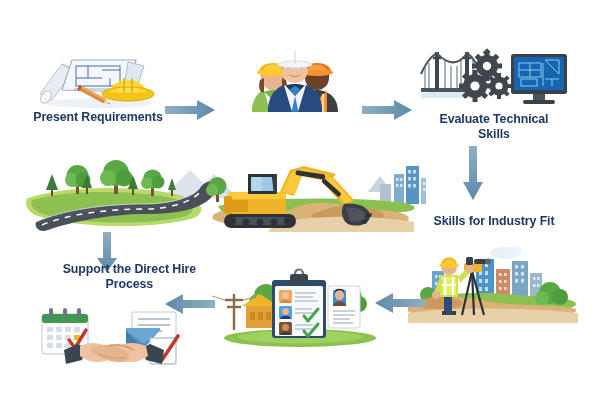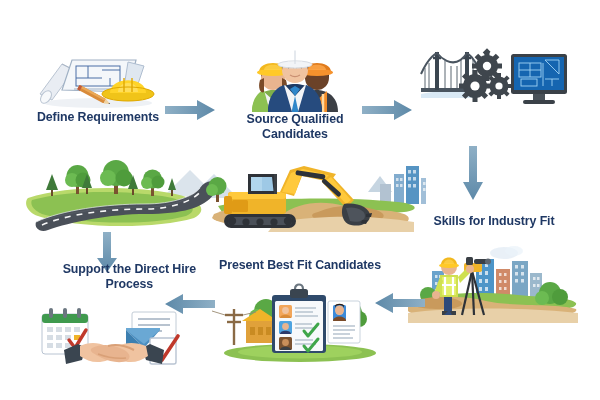--- a/index.html
+++ b/index.html
@@ -65,21 +65,21 @@
       </g>
 
       <g transform="rotate(28 62 56)">
         <rect x="44" y="53" width="30" height="5" rx="1" fill="#d98b3a"></rect>
         <rect x="44" y="53" width="30" height="2.2" rx="1" fill="#eaa857"></rect>
         <path d="M74 53 L80 55.5 L74 58 Z" fill="#f0d2a0"></path>
         <path d="M78.5 54.8 L80 55.5 L78.5 56.2 Z" fill="#4a4a4a"></path>
         <rect x="44" y="53" width="3" height="5" fill="#c05a3a"></rect>
       </g>
     </svg>
-    <div class="label">Define Requirements</div>
+    <div class="label">Present Requirements</div>
   </div>
 
   <svg class="arrow" style="left:165px;top:99px;" width="52" height="22" viewBox="0 0 52 22">
     <defs>
         <linearGradient id="ga1" x1="0" y1="0" x2="1" y2="0">
       <stop offset="0" stop-color="#8fb0c6"></stop>
           <stop offset="1" stop-color="#5d89a8"></stop>
     </linearGradient>
       </defs>
     <path d="M0 7 L32 7 L32 1 L50 11 L32 21 L32 15 L0 15 Z" fill="url(#ga1)"></path>
@@ -123,22 +123,20 @@
         <path d="M52 36 C52 25 78 25 78 36 L78 31 C78 22 52 22 52 31 Z" fill="#3a3a3a"></path>
         <path d="M58 34 C60 32 63 32 64 34 M66 34 C67 32 70 32 72 34" stroke="#4a3a2a" stroke-width="1.3" fill="none"></path>
         <path d="M60 41 C63 43 67 43 70 41" stroke="#c98f72" stroke-width="1.2" fill="none"></path>
         <path d="M50 30 C50 16 80 16 80 30 Z" fill="#ffffff"></path>
         <ellipse cx="65" cy="30.5" rx="17" ry="3.6" fill="#f2f4f7"></ellipse>
         <path d="M56 28 C56 20 74 20 74 28 Z" fill="#ffffff"></path>
         <path d="M65 16.5 L65 30" stroke="#dde2e8" stroke-width="1.5"></path>
         <ellipse cx="65" cy="30.5" rx="17" ry="3.6" fill="none" stroke="#d6dbe2" stroke-width="1"></ellipse>
       </g>
     </svg>
-    <div class="label">Source Qualified
-Candidates</div>
   </div>
 
   <svg class="arrow" style="left:362px;top:99px;" width="52" height="22" viewBox="0 0 52 22">
     <defs>
         <linearGradient id="ga2" x1="0" y1="0" x2="1" y2="0">
       <stop offset="0" stop-color="#8fb0c6"></stop>
           <stop offset="1" stop-color="#5d89a8"></stop>
     </linearGradient>
       </defs>
     <path d="M0 7 L32 7 L32 1 L50 11 L32 21 L32 15 L0 15 Z" fill="url(#ga2)"></path>
@@ -212,20 +210,22 @@
           <path d="M100 34 L122 34 M111 27 L111 41"></path>
           <rect x="102" y="43" width="16" height="7"></rect>
           <path d="M126 24 L140 24 L140 38 Z"></path>
           <path d="M126 43 L140 43 M133 43 L133 50"></path>
           <path d="M124 27 L124 50"></path>
         </g>
         <path d="M114 58 L114 64 L126 64 L126 58 Z" fill="#4a5259"></path>
         <rect x="104" y="64" width="32" height="4" rx="2" fill="#3a4148"></rect>
       </g>
     </svg>
+    <div class="label">Evaluate Technical
+Skills</div>
   </div>
 
   <svg class="arrow" style="left:462px;top:146px;" width="22" height="56" viewBox="0 0 22 56">
     <defs>
         <linearGradient id="ga3" x1="0" y1="0" x2="0" y2="1">
       <stop offset="0" stop-color="#8fb0c6"></stop>
           <stop offset="1" stop-color="#5d89a8"></stop>
     </linearGradient>
       </defs>
     <path d="M7 0 L15 0 L15 36 L21 36 L11 54 L1 36 L7 36 Z" fill="url(#ga3)"></path>
@@ -450,21 +450,20 @@
     <defs>
         <linearGradient id="ga4" x1="1" y1="0" x2="0" y2="0">
       <stop offset="0" stop-color="#8fb0c6"></stop>
           <stop offset="1" stop-color="#5d89a8"></stop>
     </linearGradient>
       </defs>
     <path d="M52 7 L20 7 L20 1 L2 11 L20 21 L20 15 L52 15 Z" fill="url(#ga4)"></path>
   </svg>
 
   <div class="node" id="n5">
-    <div class="label">Present Best Fit Candidates</div>
     <svg class="art" width="176" height="84" viewBox="0 0 176 84" style="margin-top:6px">
 
       <ellipse cx="88" cy="74" rx="76" ry="9" fill="#8cc152"></ellipse>
       <ellipse cx="88" cy="73" rx="62" ry="6.5" fill="#9ed15e"></ellipse>
 
       <rect x="52" y="38" width="4" height="18" fill="#7a5230"></rect>
       <circle cx="54" cy="32" r="12" fill="#5aa845"></circle>
       <circle cx="45" cy="38" r="8" fill="#6cbb52"></circle>
       <rect x="136" y="40" width="4" height="18" fill="#7a5230"></rect>
       <circle cx="138" cy="34" r="12" fill="#5aa845"></circle>

